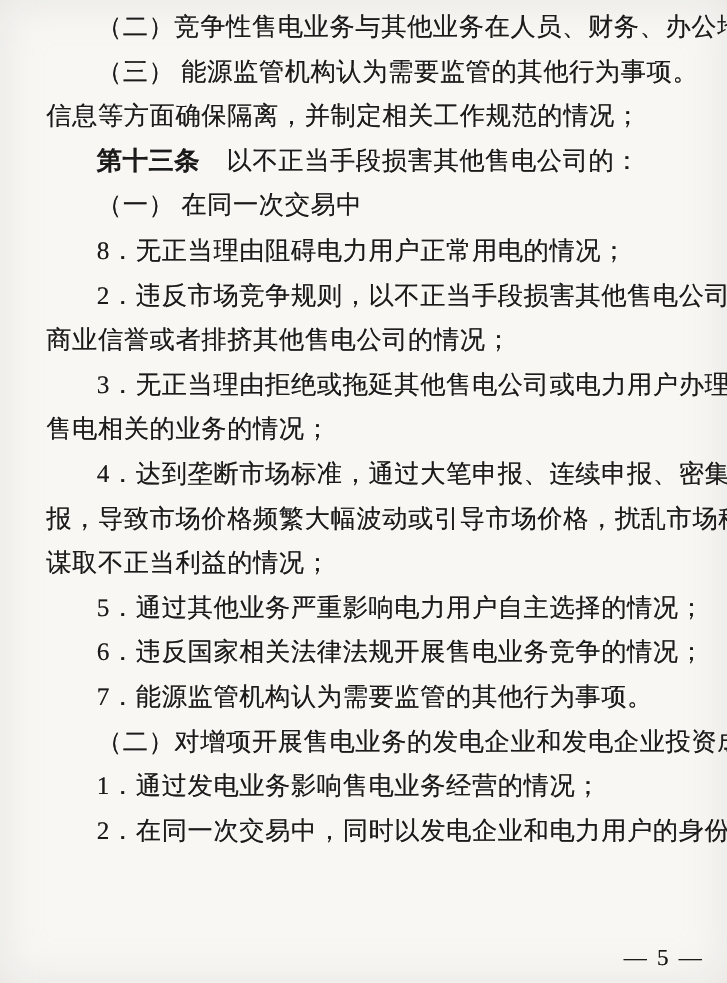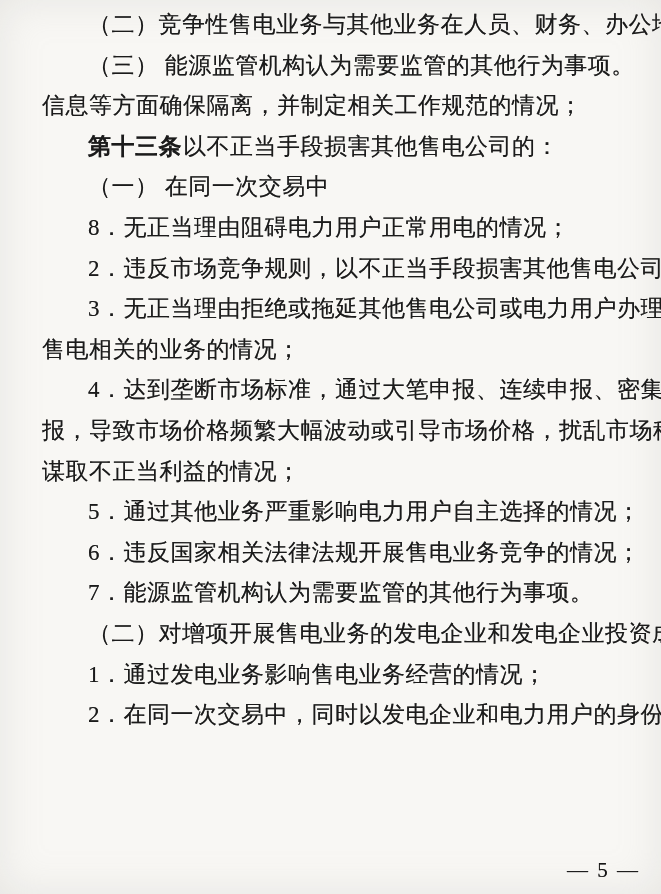--- a/index.html
+++ b/index.html
@@ -30,21 +30,21 @@
   }
   .line {
     white-space: nowrap;
     height: 40.6px;
   }
   .indent {
     padding-left: 46px;
   }
   .term-bold {
     font-weight: bold;
-    margin-right: 1px;
+    margin-right: 24px;
   }
   .page-number {
     position: absolute;
     right: 21px;
     bottom: 11px;
     font-size: 21px;
     letter-spacing: 2px;
     color: #161616;
     text-shadow: 0 0 0.5px rgba(20,20,20,0.6);
   }
@@ -54,20 +54,21 @@
 
 <div class="page">
   <div class="textblock">
     <div class="line indent"><span>（二）竞争性售电业务与其他业务在人员、财务、办公地点、</span></div>
     <div class="line indent"><span>（三） 能源监管机构认为需要监管的其他行为事项。</span></div>
     <div class="line"><span>信息等方面确保隔离，并制定相关工作规范的情况；</span></div>
     <div class="line indent"><span class="term-bold">第十三条</span><span>以不正当手段损害其他售电公司的：</span></div>
     <div class="line indent"><span>（一） 在同一次交易中</span></div>
     <div class="line indent"><span>8．无正当理由阻碍电力用户正常用电的情况；</span></div>
     <div class="line indent"><span>2．违反市场竞争规则，以不正当手段损害其他售电公司的</span></div>
+    <div class="line"><span>商业信誉或者排挤其他售电公司的情况；</span></div>
     <div class="line indent"><span>3．无正当理由拒绝或拖延其他售电公司或电力用户办理与</span></div>
     <div class="line"><span>售电相关的业务的情况；</span></div>
     <div class="line indent"><span>4．达到垄断市场标准，通过大笔申报、连续申报、密集申</span></div>
     <div class="line"><span>报，导致市场价格频繁大幅波动或引导市场价格，扰乱市场秩序，</span></div>
     <div class="line"><span>谋取不正当利益的情况；</span></div>
     <div class="line indent"><span>5．通过其他业务严重影响电力用户自主选择的情况；</span></div>
     <div class="line indent"><span>6．违反国家相关法律法规开展售电业务竞争的情况；</span></div>
     <div class="line indent"><span>7．能源监管机构认为需要监管的其他行为事项。</span></div>
     <div class="line indent"><span>（二）对增项开展售电业务的发电企业和发电企业投资成立</span></div>
     <div class="line indent"><span>1．通过发电业务影响售电业务经营的情况；</span></div>

